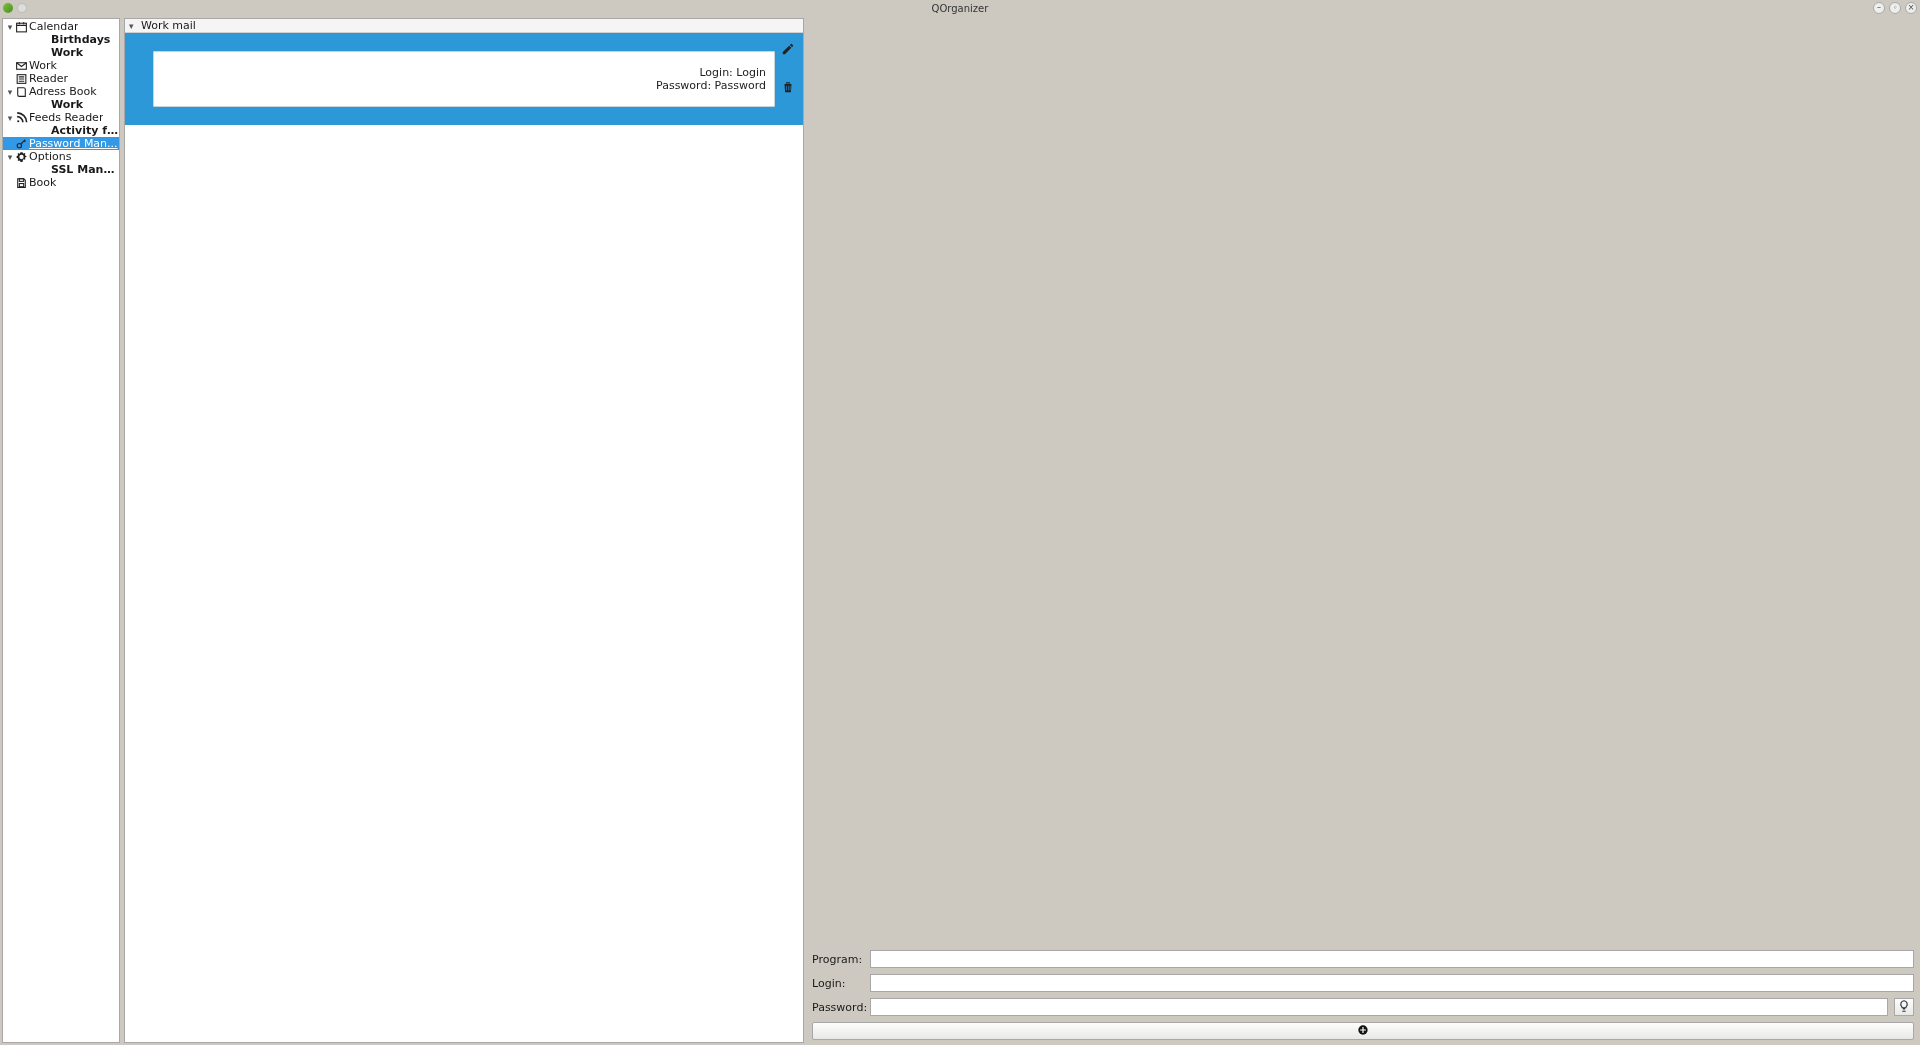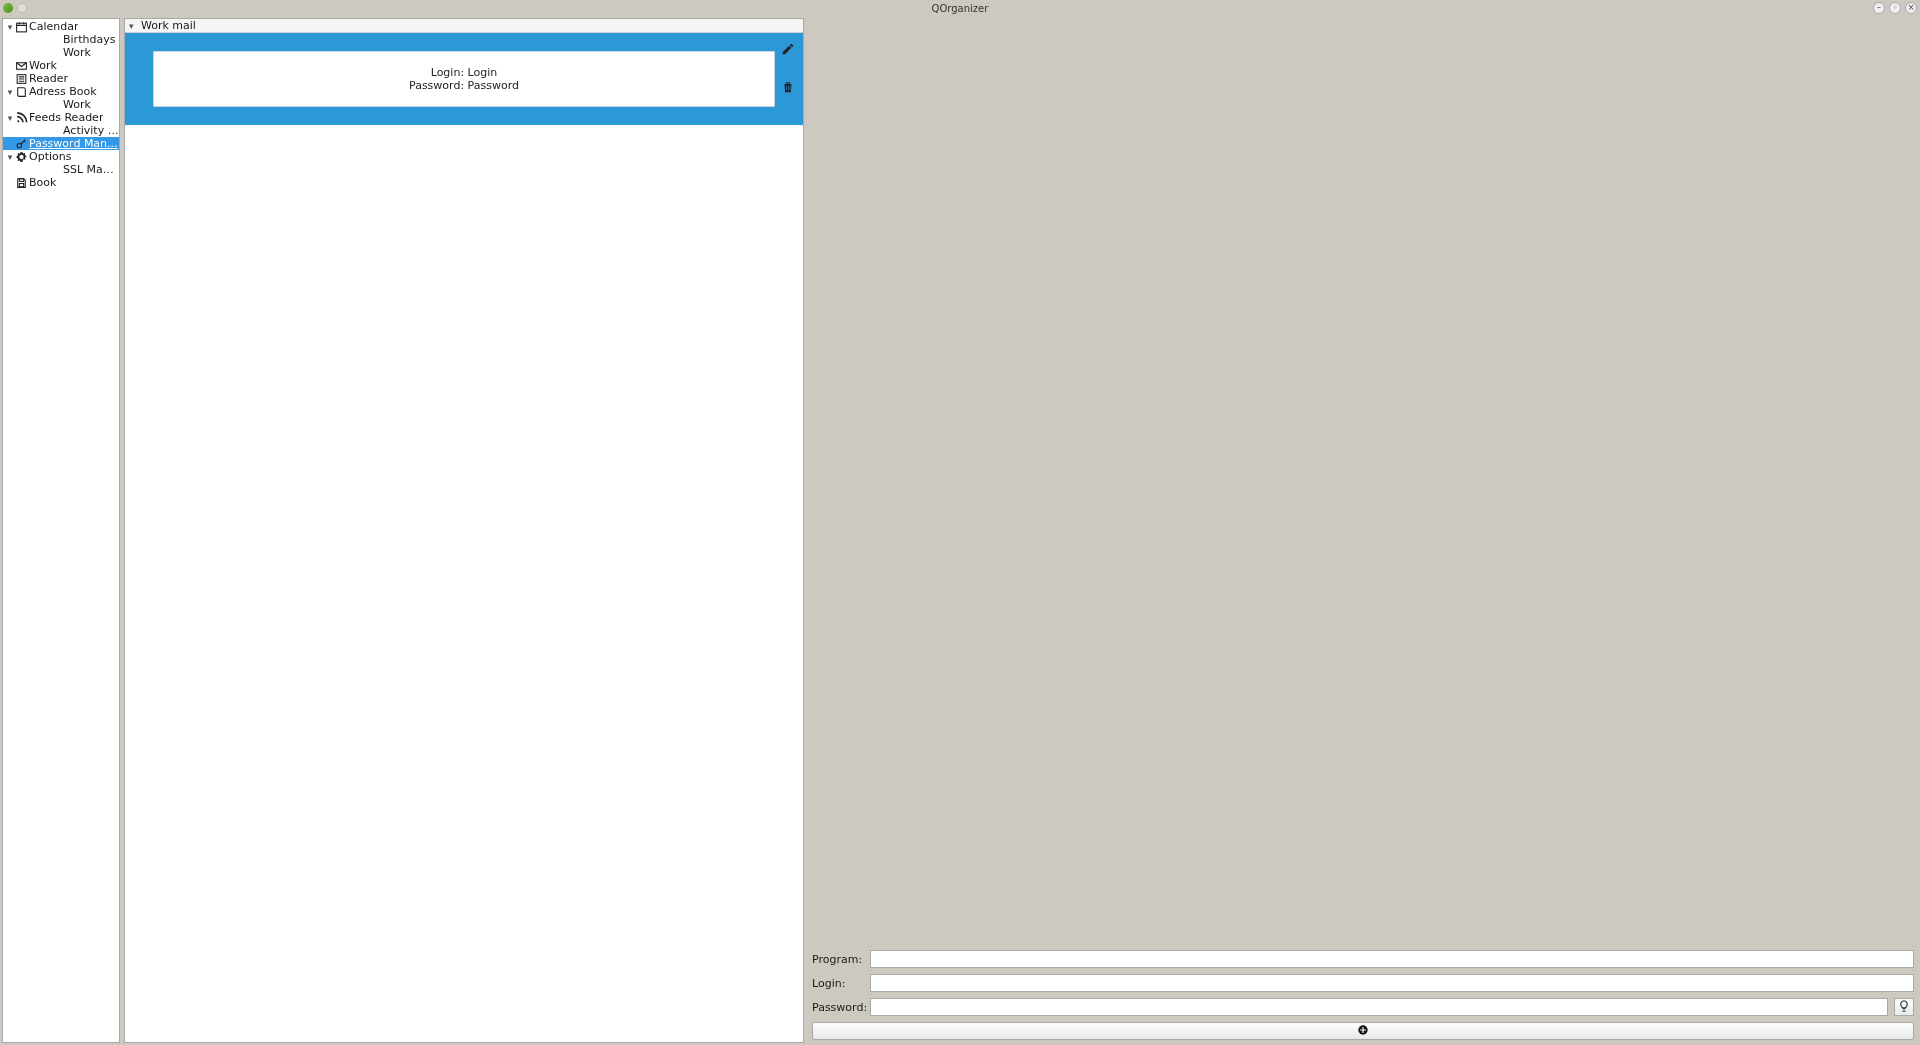--- a/index.html
+++ b/index.html
@@ -58,21 +58,21 @@
   overflow: hidden;
   font-size: 11px;
 }
 .tree { list-style: none; padding: 1px 0; }
 .tree li { white-space: nowrap; }
 .row {
   display: flex; align-items: center;
   height: 13px; padding-left: 2px;
   cursor: pointer;
 }
-.row.child { padding-left: 36px; }
+.row.child { padding-left: 24px; font-weight: bold; }
 .row .exp {
   width: 10px; text-align: center; font-size: 9px; color:#555;
   display: inline-block; flex-shrink:0;
 }
 .row .ic {
   width: 13px; height: 12px; margin-right: 1px;
   display:inline-flex; align-items:center; justify-content:center;
   font-size: 10px; color:#222; flex-shrink:0;
 }
 .row .lbl { overflow:hidden; text-overflow: ellipsis; }
@@ -106,21 +106,21 @@
 .entry {
   background: #2c98d8;
   padding: 18px 28px;
   position: relative;
 }
 .entry .card {
   background: #fff;
   border: 1px solid #c8d4dc;
   border-radius: 1px;
   padding: 14px 8px;
-  display: flex; flex-direction: column; align-items: center;
+  display: flex; flex-direction: column; align-items: flex-end;
   font-size: 11px; color:#222;
 }
 .entry .tools {
   position: absolute; right: 6px; top: 8px;
   display: flex; flex-direction: column; gap: 20px;
 }
 .toolbtn {
   width: 18px; height: 18px;
   display:flex; align-items:center; justify-content:center;
   color:#222; cursor:pointer;

